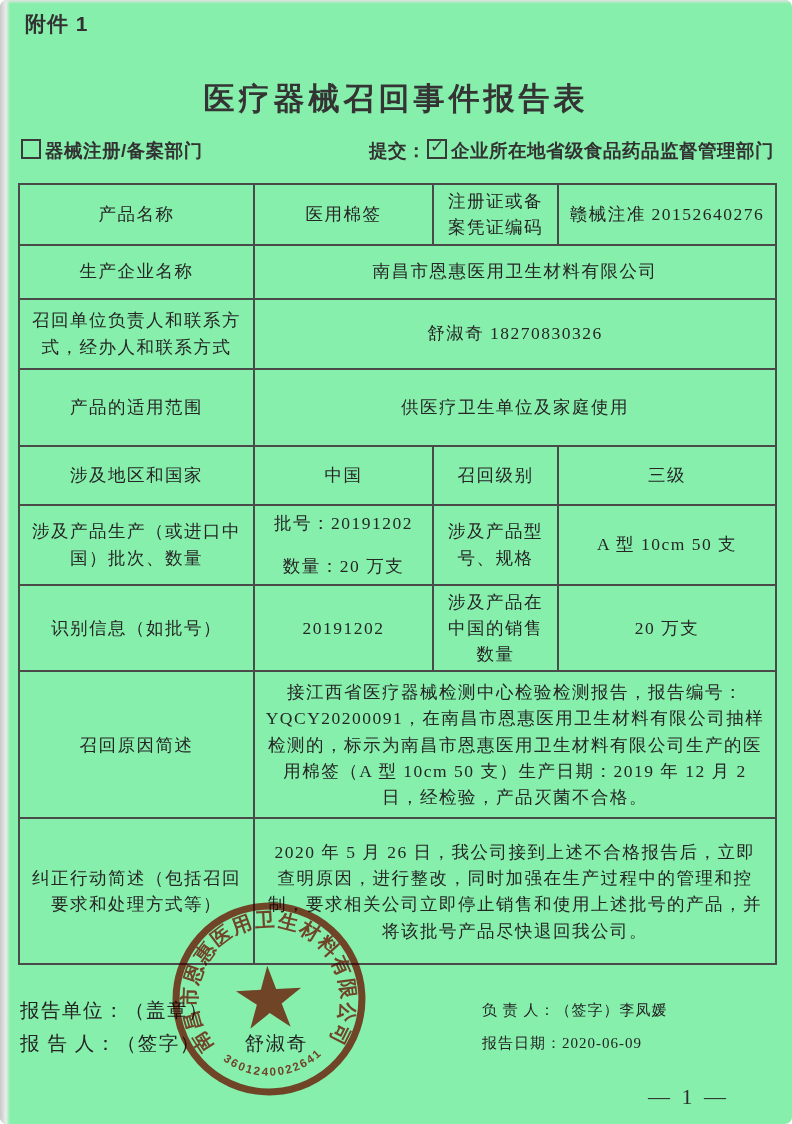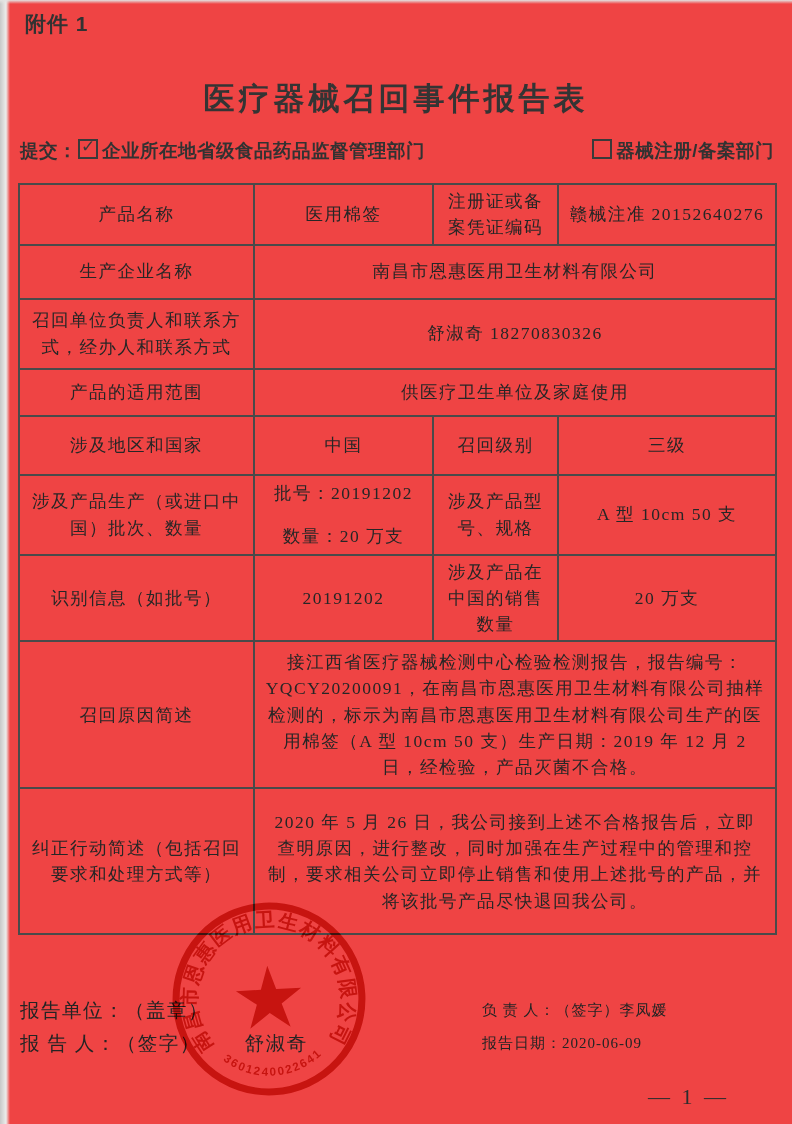--- a/index.html
+++ b/index.html
@@ -1,18 +1,18 @@
 <!DOCTYPE html>
 <html><head>
 <meta charset="utf-8">
 <style>
   html,body { margin:0; padding:0; background:#ffffff; }
   .page {
-    position:relative; width:792px; height:1124px; background:#ef4444;
-    font-family:"Liberation Serif","DejaVu Serif",serif; color:#2a2a2a; overflow:hidden;
+    position:relative; width:792px; height:1124px; background:#86efac;
+    font-family:"Liberation Serif","DejaVu Serif",serif; color:#2a2a2a; overflow:hidden;border-radius:7px;
   }
   .scan-edge-left {
     position:absolute; left:0; top:0; bottom:0; width:10px;
     background:linear-gradient(to right,#c8c8c8,#ececeb 60%,rgba(255,255,255,0));
   }
   .scan-edge-top {
     position:absolute; left:0; top:0; right:0; height:4px;
     background:linear-gradient(to bottom,#e3e3e2,rgba(255,255,255,0));
   }
   .attachment {
@@ -78,24 +78,24 @@
 
 <div class="page">
   <div class="scan-edge-left"></div>
   <div class="scan-edge-top"></div>
 
   <div class="attachment">附件 1</div>
   <div class="title">医疗器械召回事件报告表</div>
 
   <div class="submit-row">
     <span>
-      <span>提交：</span><span class="cb"><span class="mark">✓</span></span><span>企业所在地省级食品药品监督管理部门</span>
+      <span class="cb"></span><span>器械注册/备案部门</span>
     </span>
     <span>
-      <span class="cb"></span><span>器械注册/备案部门</span>
+      <span>提交：</span><span class="cb"><span class="mark">✓</span></span><span>企业所在地省级食品药品监督管理部门</span>
     </span>
   </div>
 
   <table class="form">
     <colgroup>
         <col style="width:235px">
         <col style="width:179px">
         <col style="width:125px">
         <col style="width:218px">
       </colgroup>
@@ -107,21 +107,21 @@
       <td>赣械注准 20152640276</td>
     </tr>
     <tr style="height:54px">
       <td class="lbl">生产企业名称</td>
       <td colspan="3">南昌市恩惠医用卫生材料有限公司</td>
     </tr>
     <tr style="height:70px">
       <td class="lbl">召回单位负责人和联系方式，经办人和联系方式</td>
       <td colspan="3">舒淑奇 18270830326</td>
     </tr>
-    <tr style="height:47px">
+    <tr style="height:77px">
       <td class="lbl">产品的适用范围</td>
       <td colspan="3">供医疗卫生单位及家庭使用</td>
     </tr>
     <tr style="height:59px">
       <td class="lbl">涉及地区和国家</td>
       <td>中国</td>
       <td class="lbl" style="padding:12px 8px">召回级别</td>
       <td>三级</td>
     </tr>
     <tr style="height:80px">

